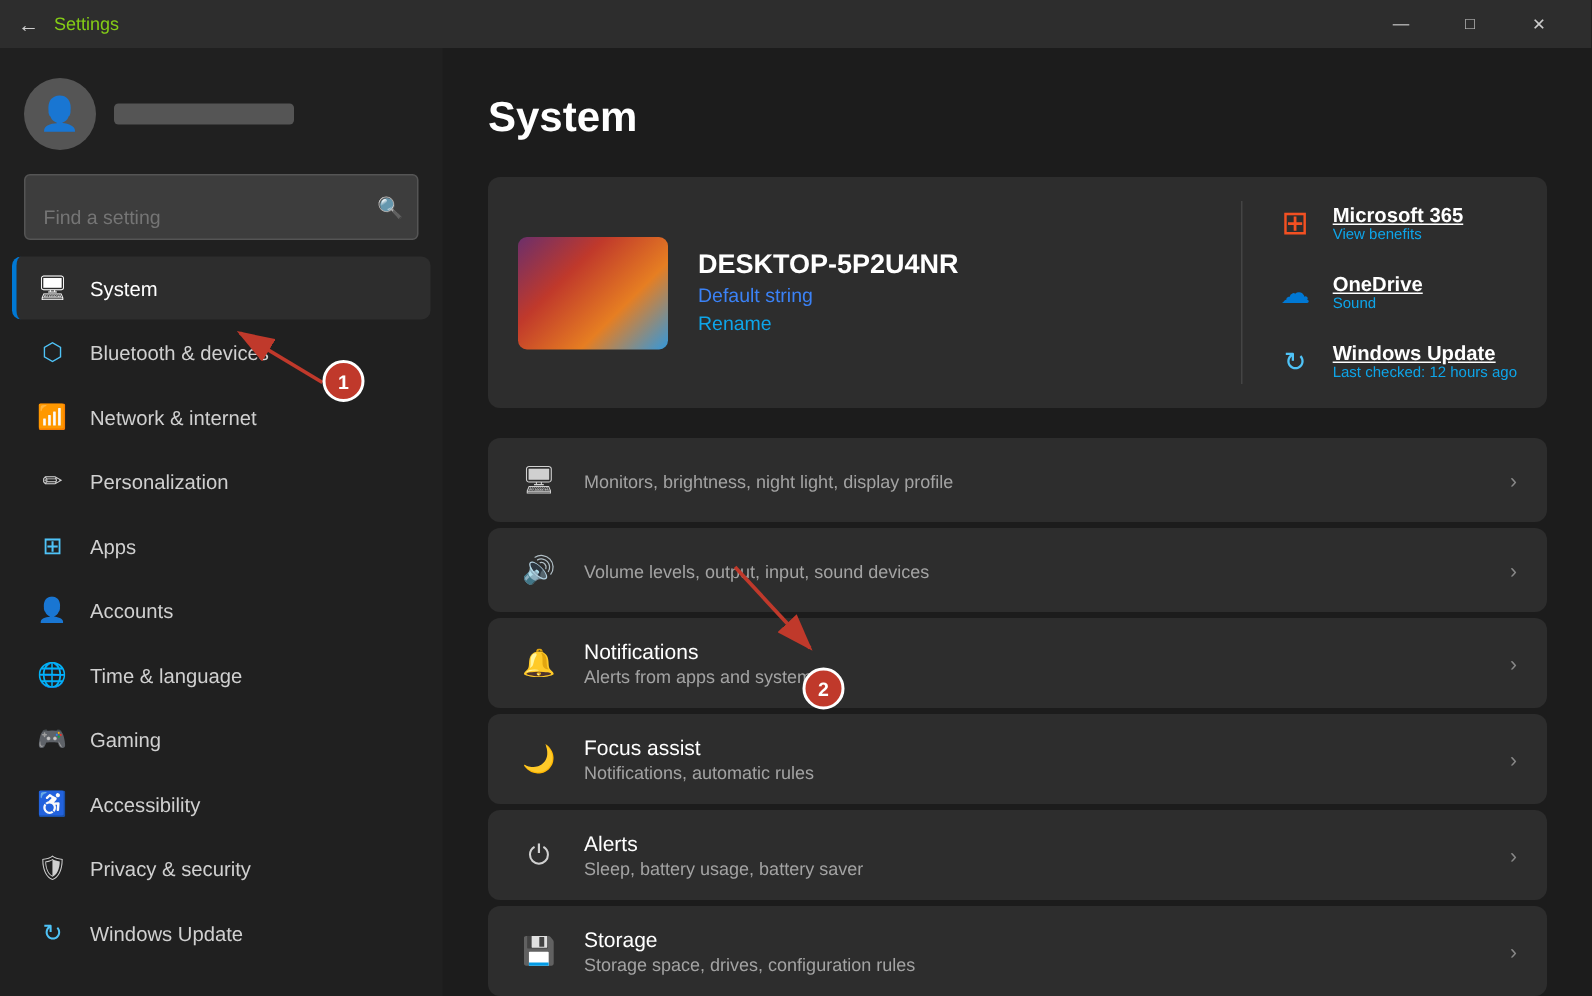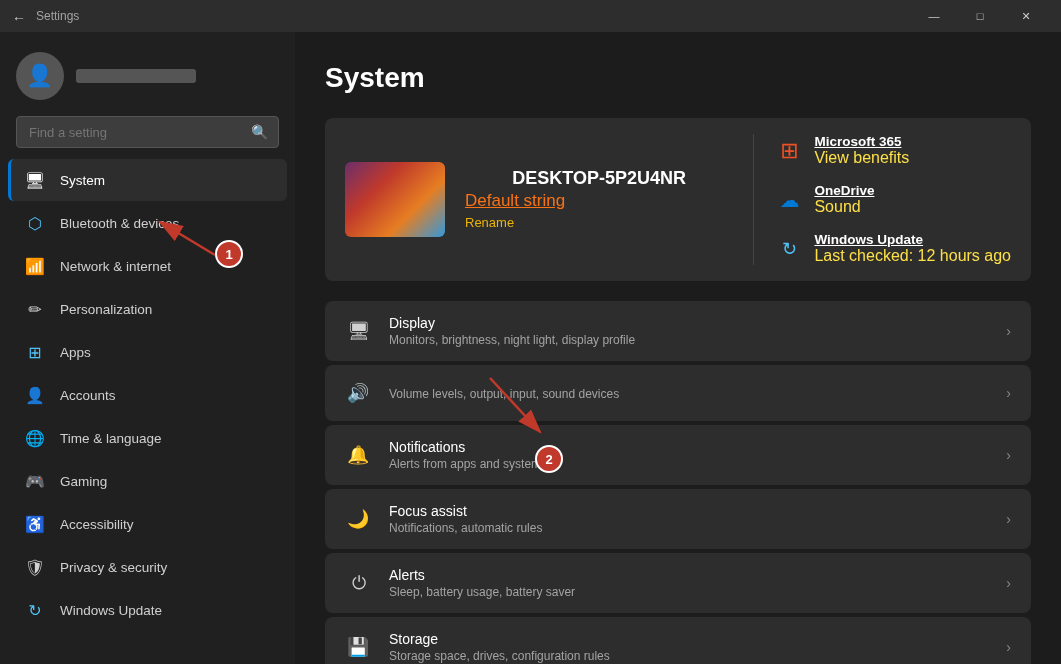--- a/index.html
+++ b/index.html
@@ -24,21 +24,21 @@
       justify-content: space-between;
       flex-shrink: 0;
     }
     .titlebar-left {
       display: flex;
       align-items: center;
       gap: 10px;
     }
     .titlebar-title {
       font-size: 12px;
-      color: #a3a3a3;
+      color: #84cc16;
     }
     .titlebar-controls {
       display: flex;
       gap: 0;
     }
     .titlebar-btn {
       width: 46px;
       height: 32px;
       display: flex;
       align-items: center;
@@ -99,21 +99,21 @@
       margin: 0 16px 10px 16px;
       position: relative;
     }
     .search-input {
       width: 100%;
       background: #3d3d3d;
       border: 1px solid #555;
       border-radius: 4px;
       color: #aaa;
       font-size: 13px;
-      padding: 8px 36px 7px 12px;
+      padding: 20px 36px 7px 12px;
       outline: none;
     }
     .search-icon-wrap {
       position: absolute;
       right: 10px;
       top: 50%;
       transform: translateY(-50%);
       color: #aaa;
       font-size: 14px;
     }
@@ -176,31 +176,29 @@
       height: 75px;
       background: linear-gradient(135deg, #6b2f6b, #c0392b, #e67e22, #3498db);
       border-radius: 6px;
       flex-shrink: 0;
     }
     .device-info { flex: 1; }
     .device-name {
       font-size: 18px;
       font-weight: 600;
       color: #ffffff;
-      text-align: center;
     }
     .device-sub {
-      font-size: 17px;
-      color: #f97316;
+      font-size: 13px;
+      color: #3b82f6;
       margin-top: 2px;
-      text-decoration: underline;
     }
     .device-rename {
       font-size: 13px;
-      color: #eab308;
+      color: #0ea5e9;
       cursor: pointer;
       margin-top: 4px;
       display: inline-block;
     }
     .device-actions {
       display: flex;
       flex-direction: column;
       gap: 16px;
       padding-left: 20px;
       border-left: 1px solid #444;
@@ -219,22 +217,22 @@
       justify-content: center;
       font-size: 18px;
     }
     .device-action-text { }
     .device-action-title {
       font-size: 13.5px;
       font-weight: 600;
       text-decoration: underline;
     }
     .device-action-sub {
-      font-size: 16px;
-      color: #fde047;
+      font-size: 10px;
+      color: #0ea5e9;
     }
 
     
     .settings-list { display: flex; flex-direction: column; gap: 4px; }
     .settings-row {
       background: #2d2d2d;
       border-radius: 8px;
       padding: 14px 20px;
       display: flex;
       align-items: center;
@@ -422,21 +420,20 @@
                 <div class="device-action-sub">Last checked: 12 hours ago</div>
               </div>
             </div>
           </div>
         </div>
 
         <div class="settings-list">
           <div class="settings-row">
             <div class="settings-row-icon">🖥</div>
             <div class="settings-row-text">
-              <div class="settings-row-title">Display</div>
               <div class="settings-row-sub">Monitors, brightness, night light, display profile</div>
             </div>
             <span class="settings-row-chevron">›</span>
           </div>
           <div class="settings-row">
             <div class="settings-row-icon">🔊</div>
             <div class="settings-row-text">
               <div class="settings-row-sub">Volume levels, output, input, sound devices</div>
             </div>
             <span class="settings-row-chevron">›</span>

